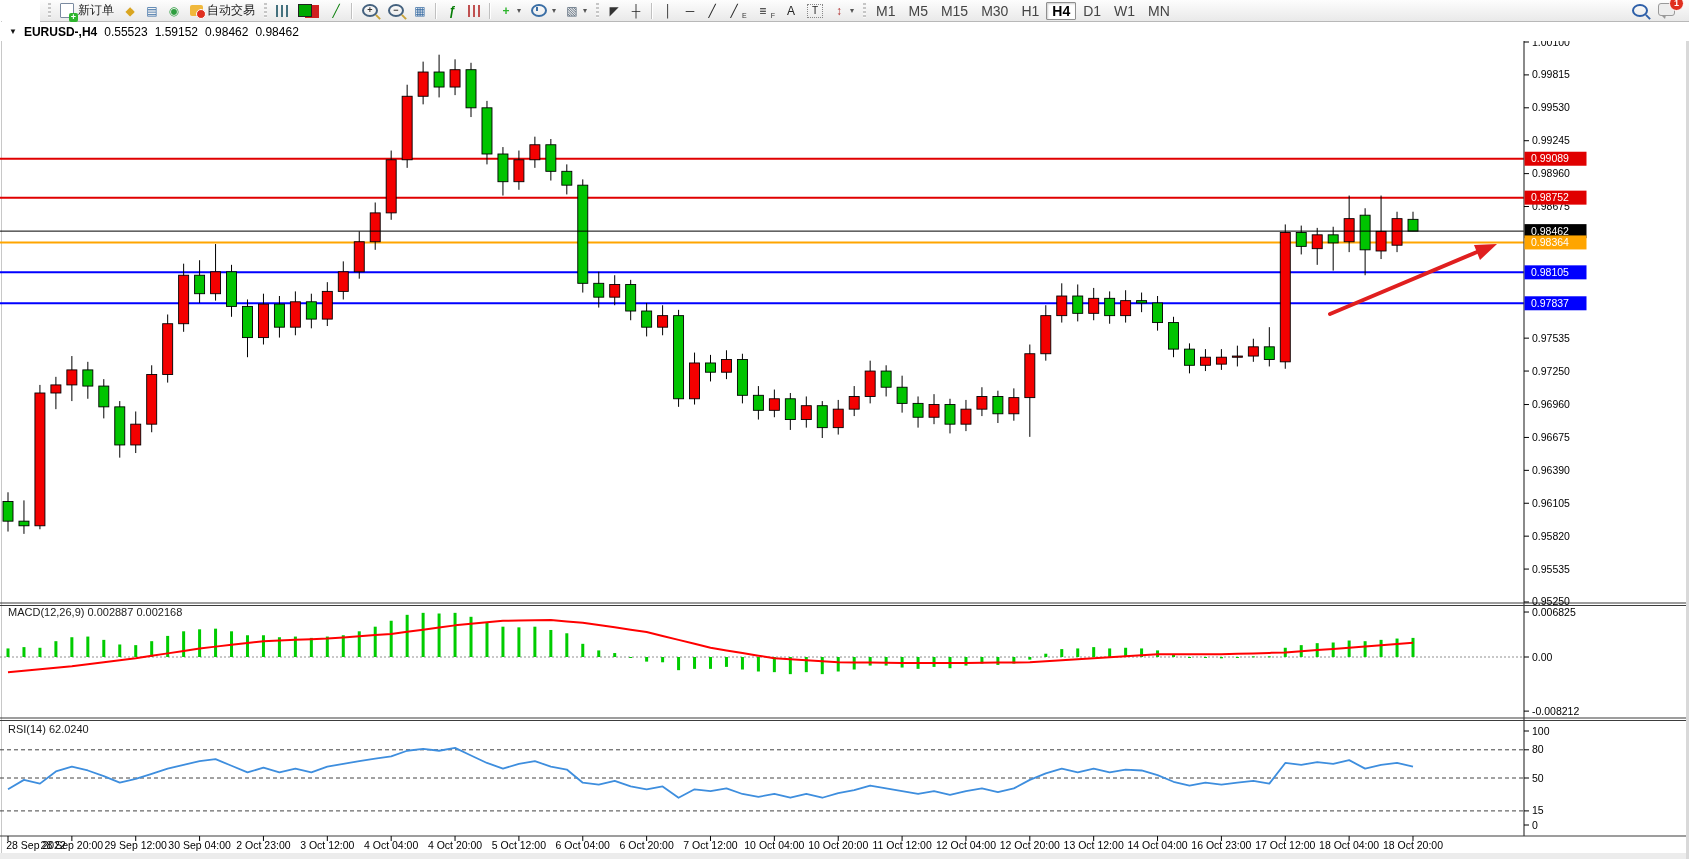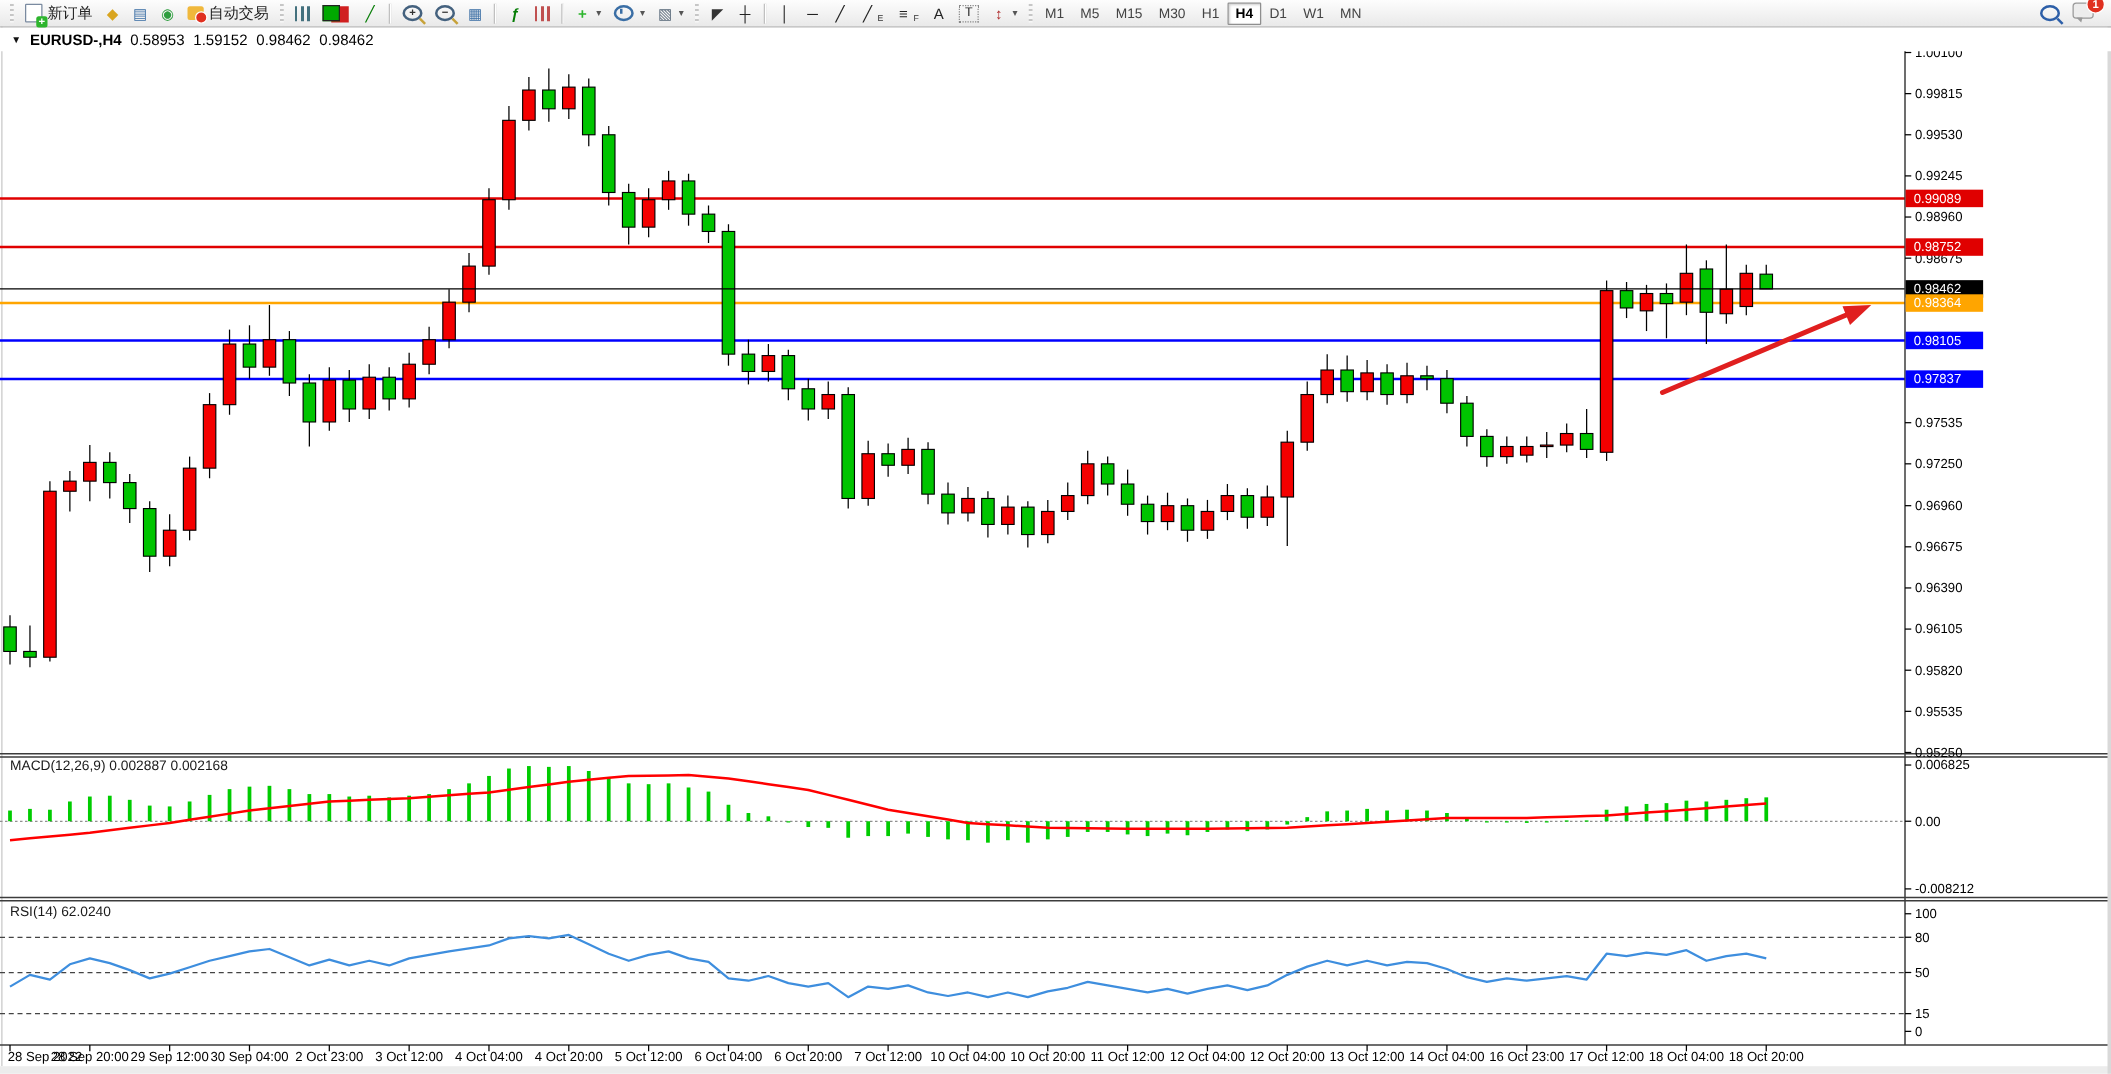--- a/index.html
+++ b/index.html
@@ -1,31 +1,31 @@
 <!DOCTYPE html>
 <html><head>
 <meta charset="utf-8">
 <style>
   html,body{margin:0;padding:0;}
   body{width:1689px;height:859px;position:relative;overflow:hidden;background:#fff;
        font-family:"Liberation Sans",sans-serif;}
   
   .toolbar{position:relative;z-index:6;height:21px;background:linear-gradient(#fdfdfd,#e9e9e9);
-    border-bottom:1px solid #b8b8b8;display:flex;align-items:center;padding:0 4px;}
+    border-bottom:1px solid #b8b8b8;display:flex;align-items:center;padding:0 4px;margin-left:40px;}
   .tb-handle{width:3px;height:15px;margin:0 4px;
     background:repeating-linear-gradient(180deg,#c6c6c6 0 2px,#f7f7f7 2px 4px);}
   .tb-sep{width:1px;height:16px;background:#c0c0c0;border-right:1px solid #fff;margin:0 4px;}
   .tb-btn{display:inline-flex;align-items:center;gap:4px;padding:1px 4px;height:17px;
     font-size:12px;color:#222;border:1px solid transparent;border-radius:2px;cursor:default;white-space:nowrap;}
   .caret{font-size:8px;color:#555;margin-left:1px;}
   .ic{display:inline-flex;align-items:center;justify-content:center;height:16px;min-width:12px;
     font-size:12px;line-height:16px;}
   .sub{font-size:7px;align-self:flex-end;margin-left:-2px;color:#333;}
   .tf-row{display:flex;align-items:center;gap:1px;}
-  .tf-btn{font-size:11px;color:#444;padding:0 5px;height:16px;display:flex;align-items:center;
+  .tf-btn{font-size:14px;color:#444;padding:0 5px;height:16px;display:flex;align-items:center;
     border:1px solid transparent;border-radius:1px;}
   .tf-btn.active{border:1px solid #8f8f8f;background:#fff;box-shadow:inset 1px 1px 2px #cfcfcf;
     color:#000;font-weight:bold;}
   .tb-right{margin-left:auto;display:flex;align-items:center;gap:10px;padding-right:10px;}
   
   [data-name="new-order-icon"]{width:11px;height:13px;background:#fff;border:1px solid #7a8aa0;
      border-radius:1px;position:relative;}
   [data-name="new-order-icon"]::after{content:"+";position:absolute;right:-5px;bottom:-5px;
      width:9px;height:9px;background:#2db52d;color:#fff;font:bold 9px/8px "Liberation Sans",sans-serif;
      text-align:center;border-radius:2px;}
@@ -191,21 +191,21 @@
     <div class="tb-right" data-name="toolbar-right-group">
       <div class="ic search-ic" data-name="search-icon"></div>
       <div class="chat-wrap" data-name="notifications-button"><div class="ic" data-name="chat-icon"></div><span class="badge" data-name="notification-badge">1</span></div>
     </div>
   </div>
 
 <div class="titlebar" data-name="chart-title-bar">
   <span class="tri" data-name="chart-menu-dropdown-icon">▼</span>
   <span data-name="chart-symbol-period" style="font-weight:bold">EURUSD-,H4</span>
   <span class="vals" data-name="chart-ohlc-values">
-    <span data-name="ohlc-open">0.58953</span>
+    <span data-name="ohlc-open">0.55523</span>
     <span data-name="ohlc-high">1.59152</span>
     <span data-name="ohlc-low">0.98462</span>
     <span data-name="ohlc-close">0.98462</span>
   </span>
 </div>
 
 <svg id="chart-svg" width="1689" height="859" data-name="chart-canvas">
     <line x1="1.5" y1="21" x2="1.5" y2="853" stroke="#c8c8c8" stroke-width="1" data-name="window-left-edge"></line>
     <g data-name="horizontal-level-lines">
       <line x1="0" y1="158.73005999999816" x2="1524" y2="158.73005999999816" stroke="#e00000" stroke-width="2" data-name="price-level-line"></line>

